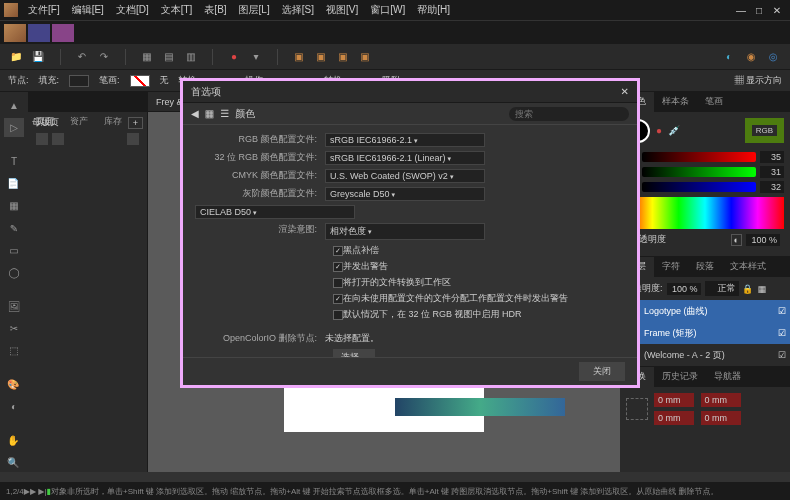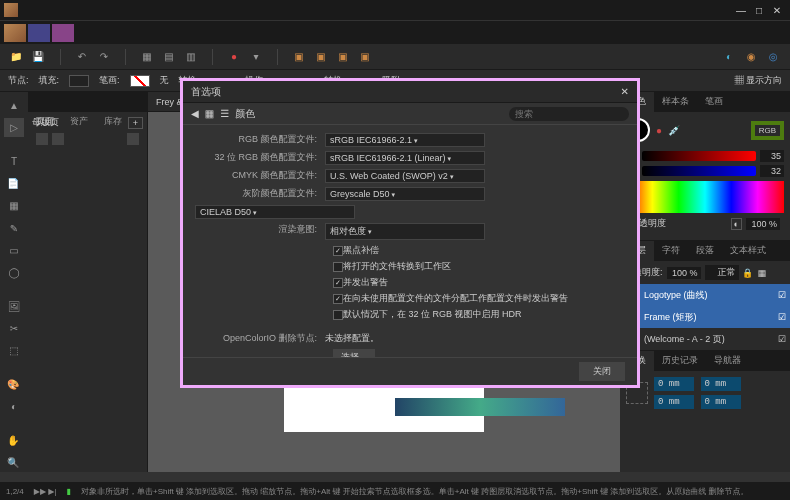--- a/index.html
+++ b/index.html
@@ -43,47 +43,48 @@
 .slider-r { background: linear-gradient(90deg,#000,#f00); }
 .slider-g { background: linear-gradient(90deg,#000,#0f0); }
 .slider-b { background: linear-gradient(90deg,#000,#00f); }
 .slider-val { width: 24px; font-size: 9px; text-align: right; background: #1a1a1a; padding: 1px 3px; }
 .hue-rect { width: 100%; height: 32px; background: linear-gradient(90deg,#f00,#ff0,#0f0,#0ff,#00f,#f0f,#f00); margin-top: 4px; }
 .layers-panel { border-top: 1px solid #1a1a1a; }
 .layer-item { display: flex; align-items: center; height: 22px; padding: 0 4px; gap: 4px; font-size: 9px; }
 .layer-item.active { background: #3366aa; color: #fff; }
 .layer-thumb { width: 16px; height: 14px; background: #555; }
 .transform-panel { border-top: 1px solid #1a1a1a; padding: 6px; font-size: 9px; }
-.tfield { display: inline-block; width: 40px; background: #0c4a6e; padding: 2px 4px; margin: 2px; font-family: Liberation Mono, monospace; }
+.tfield { display: inline-block; width: 40px; background: #7f1d1d; padding: 2px 4px; margin: 2px; }
 .dialog { position: absolute; top: 78px; left: 180px; width: 460px; height: 310px; background: #333; border: 3px solid #f0abfc; z-index: 100; display: flex; flex-direction: column; }
 .dialog-header { height: 22px; background: #2a2a2a; display: flex; align-items: center; padding: 0 8px; font-size: 10px; justify-content: space-between; border-bottom: 1px solid #1a1a1a; }
 .dialog-close { cursor: pointer; }
 .dialog-toolbar { height: 22px; display: flex; align-items: center; padding: 0 8px; gap: 6px; border-bottom: 1px solid #444; }
 .dialog-search { flex: 1; }
 .search-input { width: 120px; background: #222; border: none; color: #999; padding: 2px 6px; font-size: 9px; border-radius: 8px; float: right; }
 .dialog-body { flex: 1; padding: 8px 12px; overflow-y: auto; font-size: 9px; }
 .pref-row { display: flex; align-items: flex-start; margin-bottom: 4px; }
 .pref-label { width: 130px; text-align: right; padding-right: 8px; color: #aaa; }
 .pref-select { width: 160px; background: #222; border: 1px solid #444; color: #ccc; padding: 1px 4px; font-size: 9px; }
 .check-row { display: flex; align-items: center; margin-bottom: 3px; padding-left: 138px; }
 .checkbox { width: 10px; height: 10px; background: #222; border: 1px solid #666; display: inline-flex; align-items: center; justify-content: center; font-size: 7px; color: #ccc; }
 .dialog-footer { height: 28px; display: flex; align-items: center; justify-content: flex-end; padding: 0 12px; border-top: 1px solid #444; }
 .dlg-btn { background: #444; border: none; color: #ccc; padding: 3px 14px; font-size: 9px; cursor: pointer; }
-.statusbar { position: absolute; bottom: 0; left: 0; right: 0; height: 18px; background: #1a1a1a; display: flex; align-items: center; padding: 7px 6px; font-size: 8px; color: #888; gap: 10px; }
+.statusbar { position: absolute; bottom: 0; left: 0; right: 0; height: 18px; background: #1a1a1a; display: flex; align-items: center; padding: 7px 6px; font-size: 8px; color: #888; gap: 0; }
 .watermark { position: absolute; top: 50%; left: 50%; transform: translate(-50%,-50%); font-size: 36px; color: rgba(200,200,200,0.08); pointer-events: none; z-index: 1; letter-spacing: 4px; }
 .arrow-down { font-size: 7px; margin-left: 2px; }
 .panel-row-icons { display: flex; gap: 4px; padding: 4px; }
 .mini-icon { width: 12px; height: 12px; background: #444; }
 .opacity-row { display: flex; align-items: center; gap: 4px; padding: 4px; font-size: 9px; }
 </style>
 </head>
 <body>
 
 <div class="titlebar">
   <div class="app-icon"></div>
+  <div id="menubar"><span class="menu-item">文件[F]</span><span class="menu-item">编辑[E]</span><span class="menu-item">文档[D]</span><span class="menu-item">文本[T]</span><span class="menu-item">表[B]</span><span class="menu-item">图层[L]</span><span class="menu-item">选择[S]</span><span class="menu-item">视图[V]</span><span class="menu-item">窗口[W]</span><span class="menu-item">帮助[H]</span></div>
   <div class="spacer"></div>
   <div class="win-btn">—</div>
   <div class="win-btn">□</div>
   <div class="win-btn">✕</div>
 </div>
 
 <div class="personas">
   <div class="persona-btn" style="background:linear-gradient(135deg,#b85,#853)"></div>
   <div class="persona-btn" style="background:#448"></div>
   <div class="persona-btn" style="background:#848"></div>
@@ -203,27 +204,32 @@
         <div class="right-tab active">颜色</div>
         <div class="right-tab">样本条</div>
         <div class="right-tab">笔画</div>
       </div>
     <div class="color-panel">
       <div style="display:flex;align-items:center;gap:6px">
         <div class="color-circle"></div>
         <span style="color:#c44">●</span>
         <span>💉</span>
         <div style="flex:1"></div>
-        <span style="font-size:8px;padding:1px 4px;border:4px solid #4d7c0f">RGB</span>
+        <span style="font-size:8px;padding:1px 4px;border:7px solid #4d7c0f">RGB</span>
       </div>
       <div class="sliders">
         <div class="slider-row">
           <span class="slider-label">R:</span>
           <div class="slider-track slider-r"></div>
           <span class="slider-val">35</span>
+        </div>
+        <div class="slider-row">
+          <span class="slider-label">G:</span>
+          <div class="slider-track slider-g"></div>
+          <span class="slider-val">31</span>
         </div>
         <div class="slider-row">
           <span class="slider-label">B:</span>
           <div class="slider-track slider-b"></div>
           <span class="slider-val">32</span>
         </div>
       </div>
       <div class="hue-rect"></div>
       <div class="opacity-row">
         <span>不透明度</span>
@@ -327,26 +333,26 @@
           <div class="pref-label">渲染意图:</div>
           <div class="pref-select">相对色度<span class="arrow-down">▾</span></div>
         </div>
       </div>
     <div id="pref-checks">
         <div class="check-row">
           <span class="checkbox">✓</span>
           <span>黑点补偿</span>
         </div>
         <div class="check-row">
+          <span class="checkbox">✓</span>
+          <span>并发出警告</span>
+        </div>
+        <div class="check-row">
           <span class="checkbox"></span>
           <span>将打开的文件转换到工作区</span>
-        </div>
-        <div class="check-row">
-          <span class="checkbox">✓</span>
-          <span>并发出警告</span>
         </div>
         <div class="check-row">
           <span class="checkbox">✓</span>
           <span>在向未使用配置文件的文件分配工作配置文件时发出警告</span>
         </div>
         <div class="check-row">
           <span class="checkbox"></span>
           <span>默认情况下，在 32 位 RGB 视图中启用 HDR</span>
         </div>
       </div>

